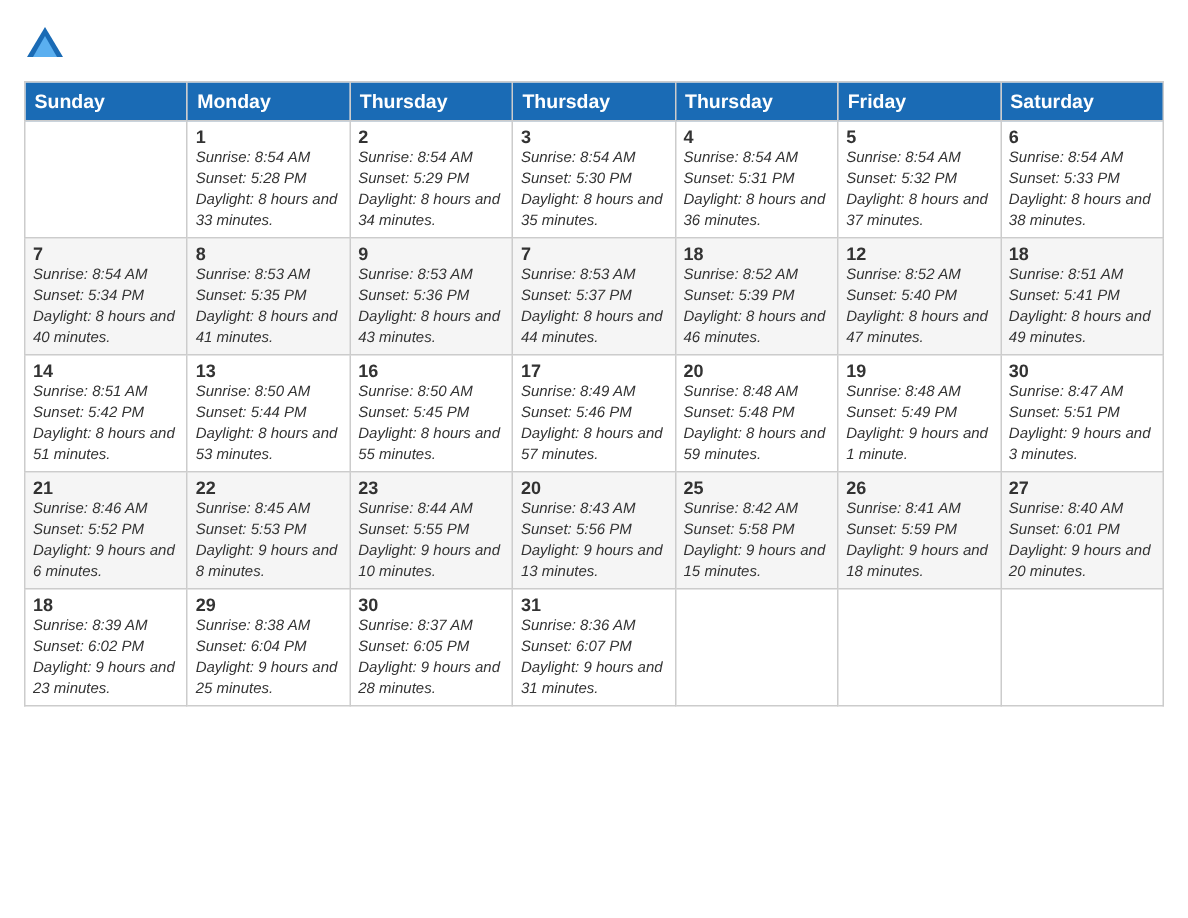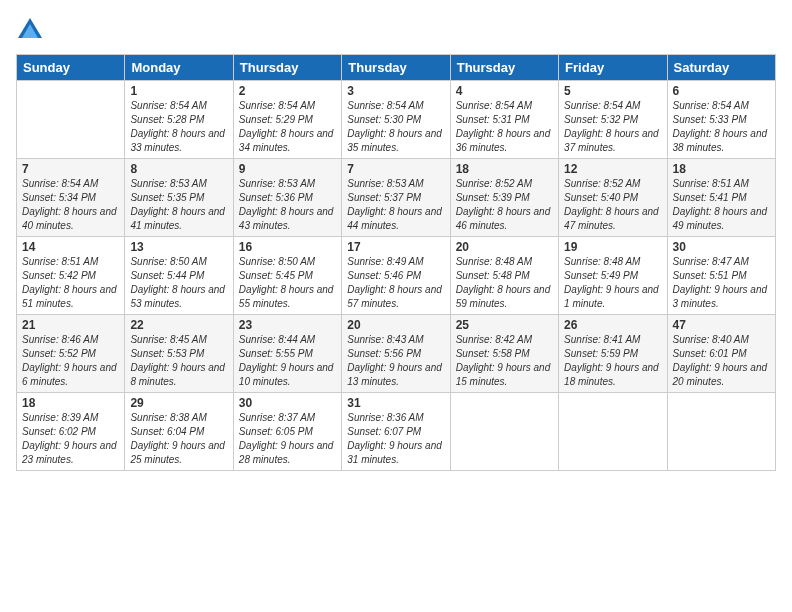--- a/index.html
+++ b/index.html
@@ -239,21 +239,21 @@
           </td>
           <td>
             <span class="day-num">25</span>
             <div class="day-detail">Sunrise: 8:42 AM<br>Sunset: 5:58 PM<br>Daylight: 9 hours and 15 minutes.</div>
           </td>
           <td>
             <span class="day-num">26</span>
             <div class="day-detail">Sunrise: 8:41 AM<br>Sunset: 5:59 PM<br>Daylight: 9 hours and 18 minutes.</div>
           </td>
           <td>
-            <span class="day-num">47</span>
+            <span class="day-num">27</span>
             <div class="day-detail">Sunrise: 8:40 AM<br>Sunset: 6:01 PM<br>Daylight: 9 hours and 20 minutes.</div>
           </td>
         </tr>
         <tr>
           <td>
             <span class="day-num">18</span>
             <div class="day-detail">Sunrise: 8:39 AM<br>Sunset: 6:02 PM<br>Daylight: 9 hours and 23 minutes.</div>
           </td>
           <td>
             <span class="day-num">29</span>

